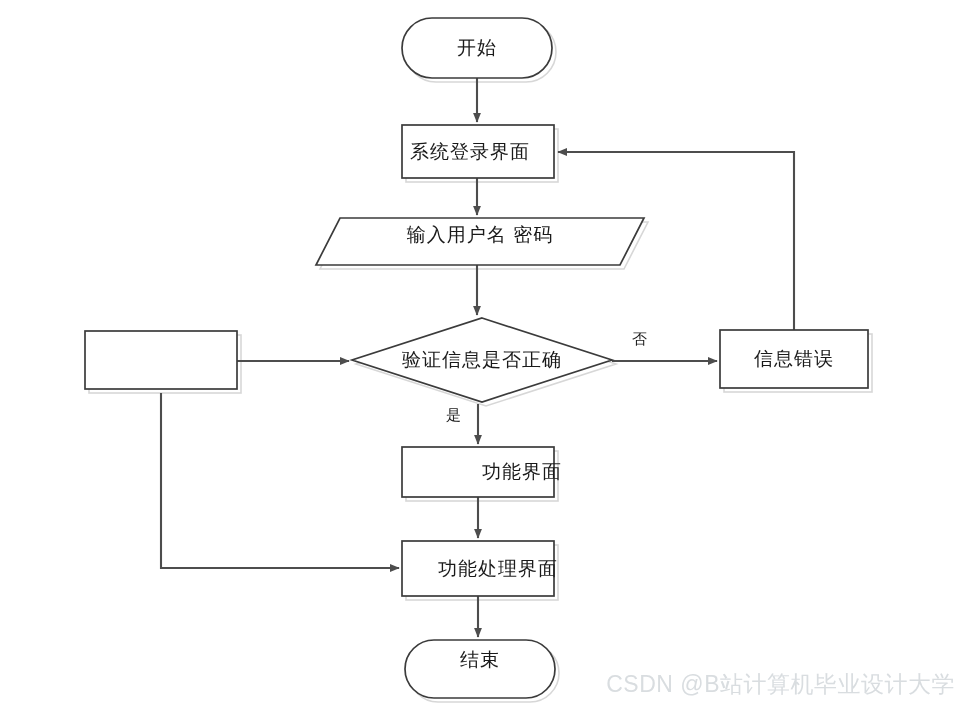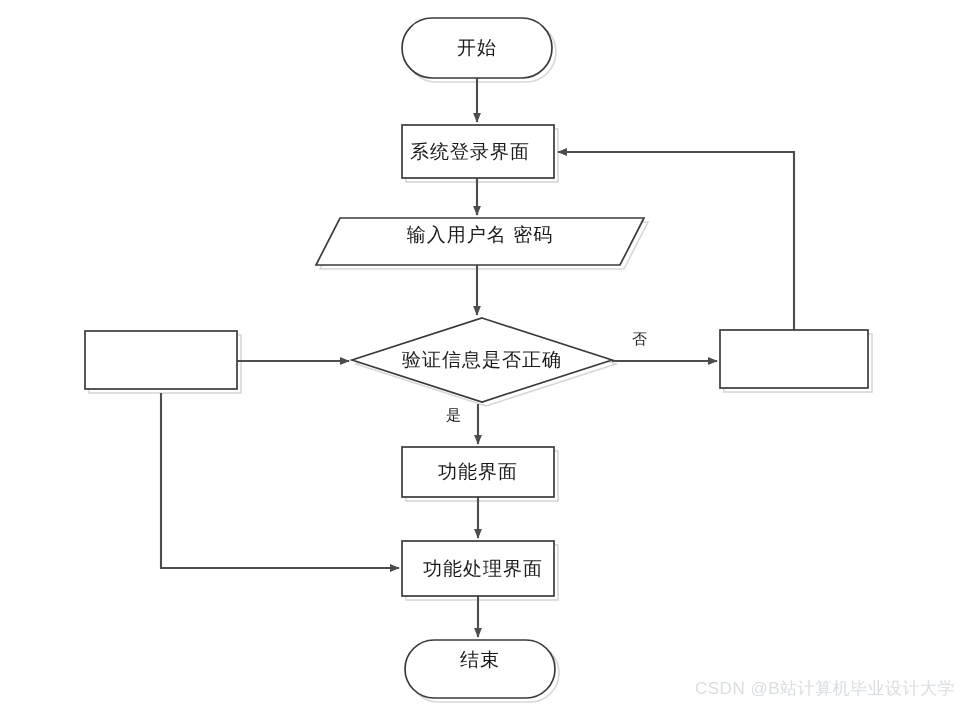--- a/index.html
+++ b/index.html
@@ -39,21 +39,21 @@
     position: absolute;
     color: #1a1a1a;
     font-size: 15px;
     white-space: nowrap;
   }
   #watermark {
     position: absolute;
     right: 12px;
     bottom: 8px;
     color: #d9dde0;
-    font-size: 17px;
+    font-size: 23px;
     letter-spacing: 0.5px;
     white-space: nowrap;
     user-select: none;
   }
 </style>
 </head>
 <body>
 
 <div id="canvas">
 
@@ -122,26 +122,29 @@
 
   <div class="node-label" style="left:316px; top:218px; width:328px; height:33px;">
     <span>输入用户名 密码</span>
   </div>
 
   <div class="node-label" style="left:352px; top:318px; width:260px; height:84px;">
     <span>验证信息是否正确</span>
   </div>
 
 
+  <div class="node-label" style="left:720px; top:330px; width:148px; height:58px;">
+    <span>信息错误</span>
+  </div>
 
-  <div class="node-label" style="left:402px; top:447px; width:152px; height:50px;">
+  <div class="node-label" style="left:402px; top:447px; width:152px; height:50px;padding-left:44px;">
     <span>功能界面</span>
   </div>
 
-  <div class="node-label" style="left:407px; top:541px; width:152px; height:55px;border-radius:21px;">
+  <div class="node-label" style="left:422px; top:541px; width:152px; height:55px;border-radius:21px;">
     <span>功能处理界面</span>
   </div>
 
   <div class="node-label" style="left:405px; top:640px; width:150px; height:40px;">
     <span>结束</span>
   </div>
 
   <div class="edge-label" style="left:632px; top:330px;">否</div>
 
   <div class="edge-label" style="left:446px; top:406px;">是</div>

